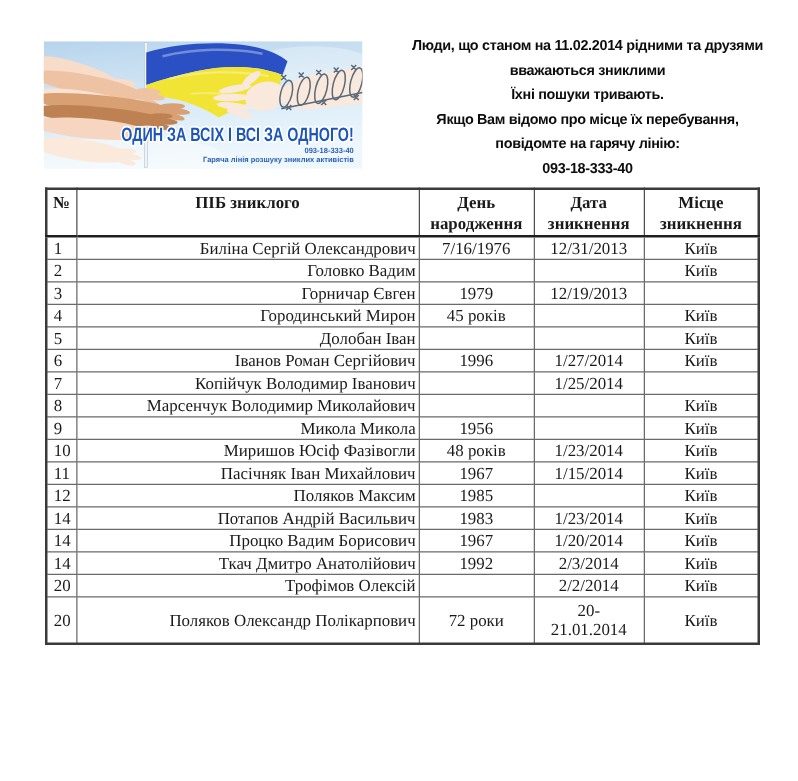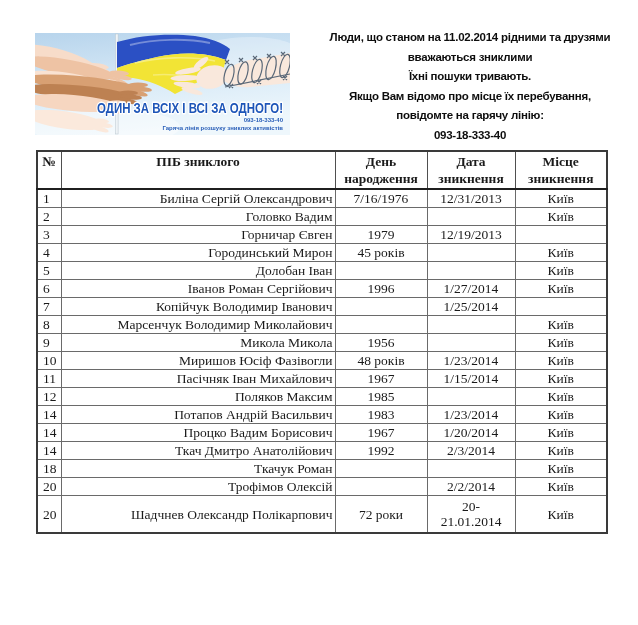--- a/index.html
+++ b/index.html
@@ -251,36 +251,29 @@
           <td class="col-place">Київ</td>
         </tr>
         <tr>
           <td class="col-num">14</td>
           <td class="col-name">Ткач Дмитро Анатолійович</td>
           <td class="col-birth">1992</td>
           <td class="col-disappeared">2/3/2014</td>
           <td class="col-place">Київ</td>
         </tr>
         <tr>
-          <td class="col-num">18</td>
-          <td class="col-name">Ткачук Роман</td>
-          <td class="col-birth"></td>
-          <td class="col-disappeared"></td>
-          <td class="col-place">Київ</td>
-        </tr>
-        <tr>
           <td class="col-num">20</td>
           <td class="col-name">Трофімов Олексій</td>
           <td class="col-birth"></td>
           <td class="col-disappeared">2/2/2014</td>
           <td class="col-place">Київ</td>
         </tr>
         <tr>
           <td class="col-num">20</td>
-          <td class="col-name">Шадчнев Олександр Полікарпович</td>
+          <td class="col-name">Поляков Олександр Полікарпович</td>
           <td class="col-birth">72 роки</td>
           <td class="col-disappeared">20-
 21.01.2014</td>
           <td class="col-place">Київ</td>
         </tr>
       </tbody>
   </table>
 
 </div>
 

